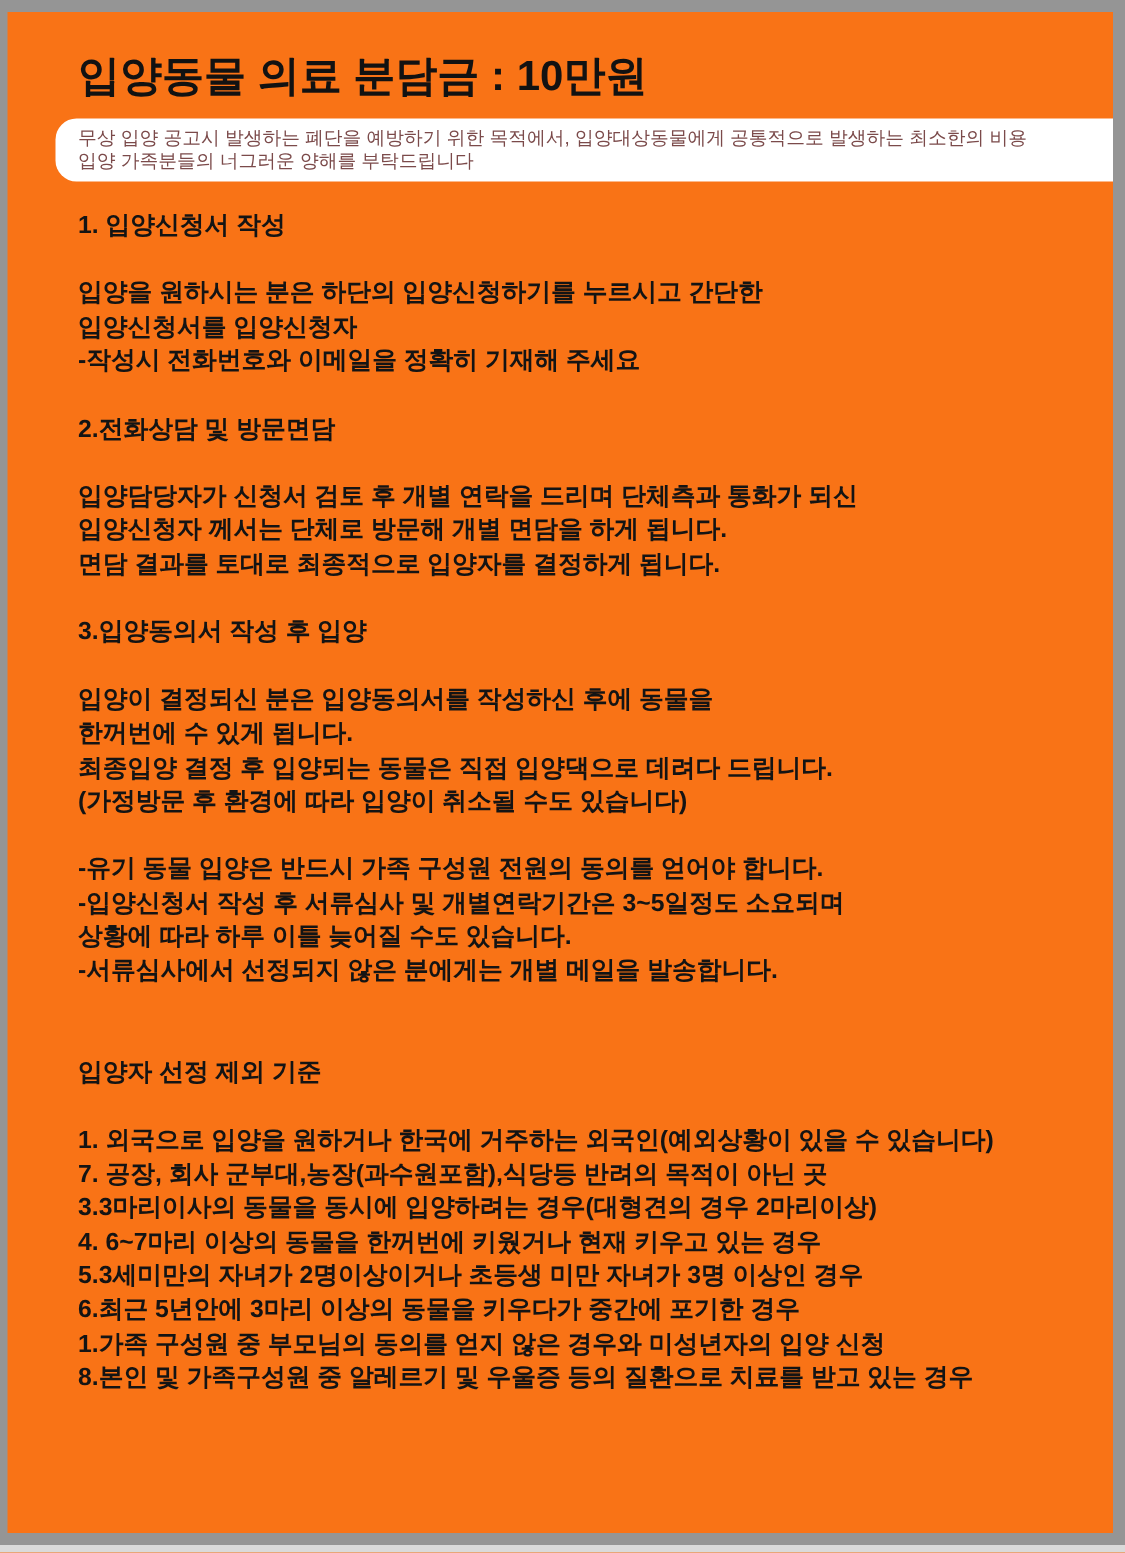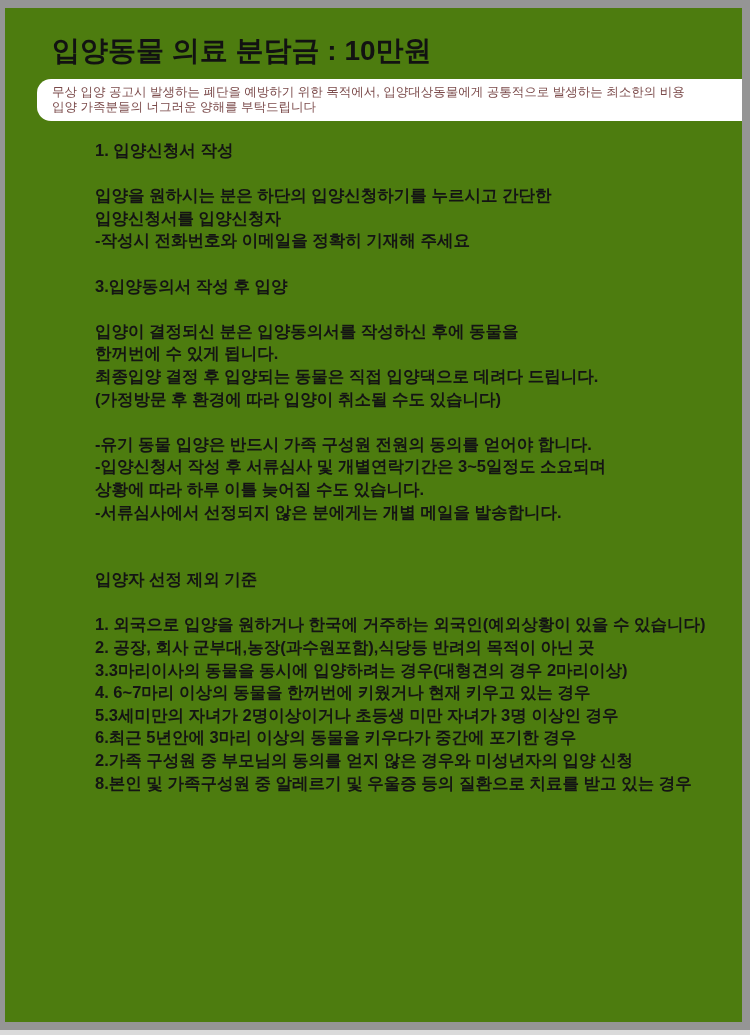--- a/index.html
+++ b/index.html
@@ -10,21 +10,21 @@
     width: 750px;
     height: 1035px;
     background: #dadada;
     font-family: "Liberation Sans", sans-serif;
     overflow: hidden;
   }
   .frame {
     box-sizing: border-box;
     width: 750px;
     height: 1030px;
-    background: #4d7c0f;
+    background: #f97316;
     border: 8px solid #959595;
     border-left-width: 5px;
     overflow: hidden;
   }
   .content {
     padding-left: 47px;
   }
   .title {
     font-size: 28px;
     line-height: 32px;
@@ -43,21 +43,20 @@
   }
   .notice-line {
     font-size: 12.5px;
     line-height: 15px;
     color: #7b4a4a;
     font-weight: normal;
     white-space: pre;
   }
   #sections {
     margin-top: 18px;
-    margin-left: 43px;
   }
   .section {
     margin: 0 0 22.6px 0;
   }
   .section:last-child {
     margin-top: 45.2px;
   }
   .sec-heading {
     font-size: 16.5px;
     line-height: 22.6px;
@@ -88,39 +87,45 @@
     </div>
 
     <div id="sections">
         <section class="section">
           <h2 class="sec-heading">1. 입양신청서 작성</h2>
           <div class="sec-line">입양을 원하시는 분은 하단의 입양신청하기를 누르시고 간단한</div>
           <div class="sec-line">입양신청서를 입양신청자</div>
           <div class="sec-line">-작성시 전화번호와 이메일을 정확히 기재해 주세요</div>
         </section>
         <section class="section">
+          <h2 class="sec-heading">2.전화상담 및 방문면담</h2>
+          <div class="sec-line">입양담당자가 신청서 검토 후 개별 연락을 드리며 단체측과 통화가 되신</div>
+          <div class="sec-line">입양신청자 께서는 단체로 방문해 개별 면담을 하게 됩니다.</div>
+          <div class="sec-line">면담 결과를 토대로 최종적으로 입양자를 결정하게 됩니다.</div>
+        </section>
+        <section class="section">
           <h2 class="sec-heading">3.입양동의서 작성 후 입양</h2>
           <div class="sec-line">입양이 결정되신 분은 입양동의서를 작성하신 후에 동물을</div>
           <div class="sec-line">한꺼번에 수 있게 됩니다.</div>
           <div class="sec-line">최종입양 결정 후 입양되는 동물은 직접 입양댁으로 데려다 드립니다.</div>
           <div class="sec-line">(가정방문 후 환경에 따라 입양이 취소될 수도 있습니다)</div>
         </section>
         <section class="section">
           <div class="sec-line">-유기 동물 입양은 반드시 가족 구성원 전원의 동의를 얻어야 합니다.</div>
           <div class="sec-line">-입양신청서 작성 후 서류심사 및 개별연락기간은 3~5일정도 소요되며</div>
           <div class="sec-line">상황에 따라 하루 이틀 늦어질 수도 있습니다.</div>
           <div class="sec-line">-서류심사에서 선정되지 않은 분에게는 개별 메일을 발송합니다.</div>
         </section>
         <section class="section">
           <h2 class="sec-heading">입양자 선정 제외 기준</h2>
           <div class="sec-line">1. 외국으로 입양을 원하거나 한국에 거주하는 외국인(예외상황이 있을 수 있습니다)</div>
-          <div class="sec-line">2. 공장, 회사 군부대,농장(과수원포함),식당등 반려의 목적이 아닌 곳</div>
+          <div class="sec-line">7. 공장, 회사 군부대,농장(과수원포함),식당등 반려의 목적이 아닌 곳</div>
           <div class="sec-line">3.3마리이사의 동물을 동시에 입양하려는 경우(대형견의 경우 2마리이상)</div>
           <div class="sec-line">4. 6~7마리 이상의 동물을 한꺼번에 키웠거나 현재 키우고 있는 경우</div>
           <div class="sec-line">5.3세미만의 자녀가 2명이상이거나 초등생 미만 자녀가 3명 이상인 경우</div>
           <div class="sec-line">6.최근 5년안에 3마리 이상의 동물을 키우다가 중간에 포기한 경우</div>
-          <div class="sec-line">2.가족 구성원 중 부모님의 동의를 얻지 않은 경우와 미성년자의 입양 신청</div>
+          <div class="sec-line">1.가족 구성원 중 부모님의 동의를 얻지 않은 경우와 미성년자의 입양 신청</div>
           <div class="sec-line">8.본인 및 가족구성원 중 알레르기 및 우울증 등의 질환으로 치료를 받고 있는 경우</div>
         </section>
       </div>
 
   </div>
 </div>
 
 </body></html>

